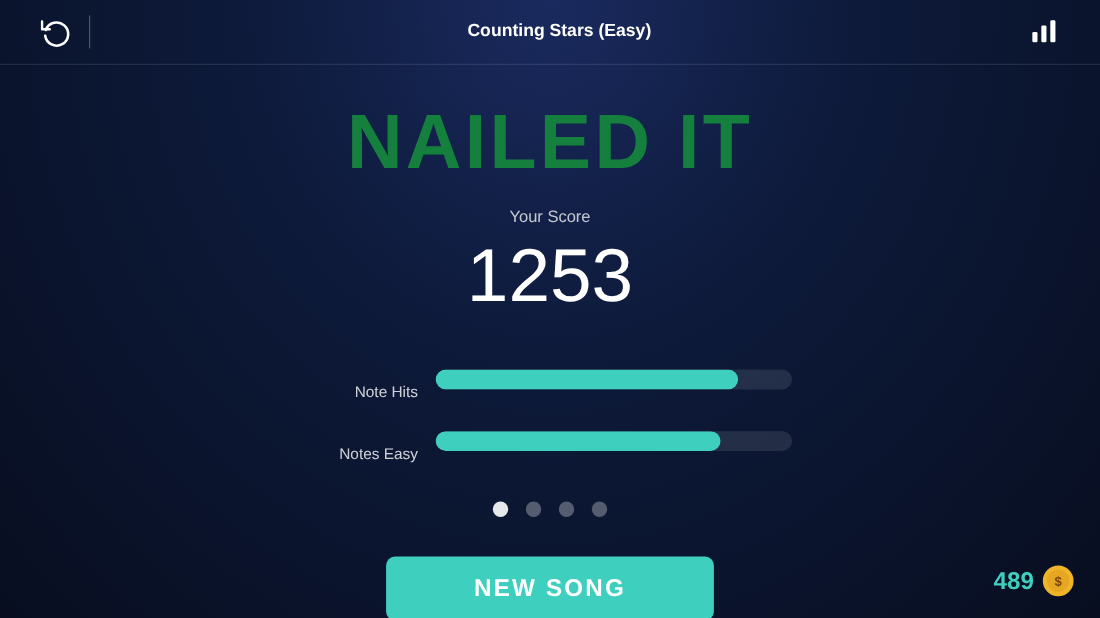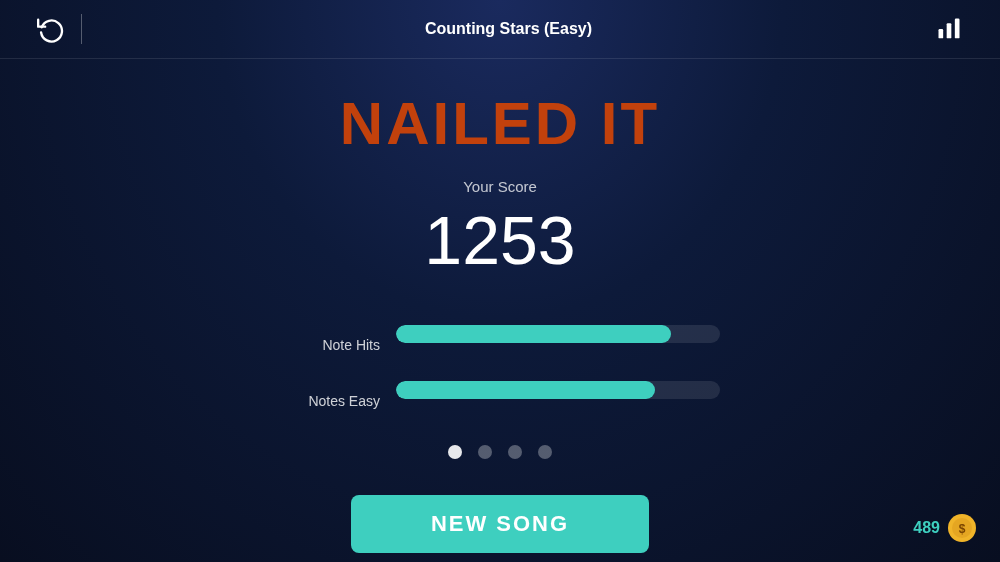--- a/index.html
+++ b/index.html
@@ -57,23 +57,23 @@
 
     
     .main-content {
       display: flex;
       flex-direction: column;
       align-items: center;
       padding-top: 30px;
     }
 
     .nailed-it {
-      font-size: 60px;
+      font-size: 70px;
       font-weight: 900;
-      color: #c2410c;
+      color: #15803d;
       letter-spacing: 3px;
       text-transform: uppercase;
       margin-bottom: 20px;
       text-align: center;
     }
 
     .score-label {
       font-size: 15px;
       color: rgba(255,255,255,0.75);
       margin-bottom: 6px;
@@ -163,21 +163,21 @@
     .coins-container {
       position: absolute;
       bottom: 20px;
       right: 24px;
       display: flex;
       align-items: center;
       gap: 8px;
     }
 
     .coins-value {
-      font-size: 16px;
+      font-size: 22px;
       font-weight: bold;
       color: #3ecfbf;
       margin-left: 46px;
     }
 
     .coin-icon {
       width: 28px;
       height: 28px;
       border-radius: 50%;
       background: #f0b429;

